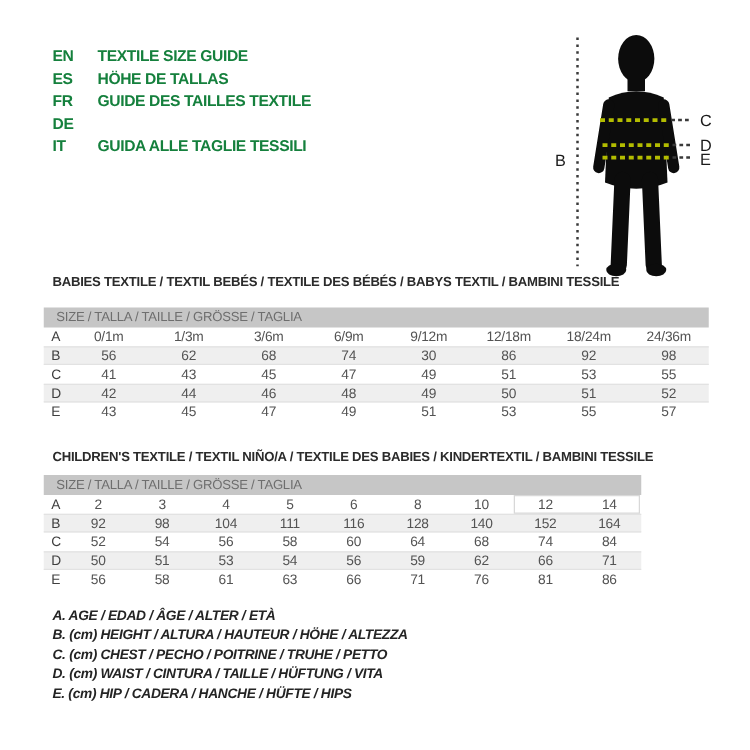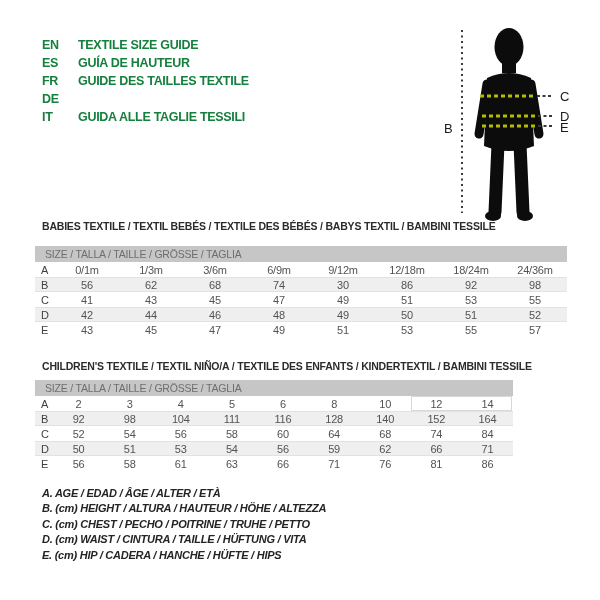--- a/index.html
+++ b/index.html
@@ -47,21 +47,21 @@
 
 <div id="page">
 
   <div class="lang-list">
     <div class="lang-row">
       <span class="lang-code">EN</span>
       <span class="lang-label">TEXTILE SIZE GUIDE</span>
     </div>
     <div class="lang-row">
       <span class="lang-code">ES</span>
-      <span class="lang-label">GUÍA DE HAUTEUR</span>
+      <span class="lang-label">HÖHE DE TALLAS</span>
     </div>
     <div class="lang-row">
       <span class="lang-code">FR</span>
       <span class="lang-label">GUIDE DES TAILLES TEXTILE</span>
     </div>
     <div class="lang-row">
       <span class="lang-code">DE</span>
     </div>
     <div class="lang-row">
       <span class="lang-code">IT</span>
@@ -156,21 +156,21 @@
       <div class="val">45</div>
       <div class="val">47</div>
       <div class="val">49</div>
       <div class="val">51</div>
       <div class="val">53</div>
       <div class="val">55</div>
       <div class="val">57</div>
     </div>
   </div>
 
-  <div class="section-title" id="children-title">CHILDREN'S TEXTILE / TEXTIL NIÑO/A / TEXTILE DES ENFANTS / KINDERTEXTIL / BAMBINI TESSILE</div>
+  <div class="section-title" id="children-title">CHILDREN'S TEXTILE / TEXTIL NIÑO/A / TEXTILE DES BABIES / KINDERTEXTIL / BAMBINI TESSILE</div>
 
   <div class="size-table" id="children-table">
     <div class="t-header">SIZE / TALLA / TAILLE / GRÖSSE / TAGLIA</div>
     <div class="artifact-box"></div>
 
     <div class="t-row">
       <div class="lbl">A</div>
       <div class="val">2</div>
       <div class="val">3</div>
       <div class="val">4</div>

